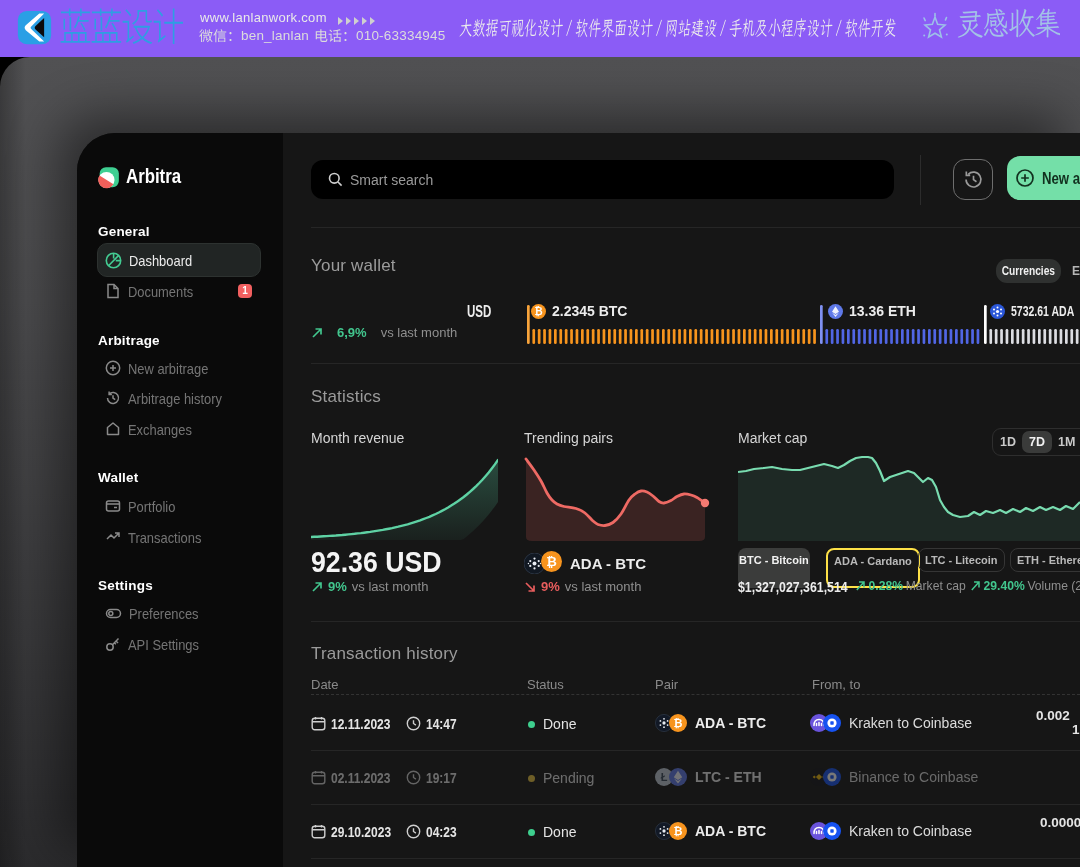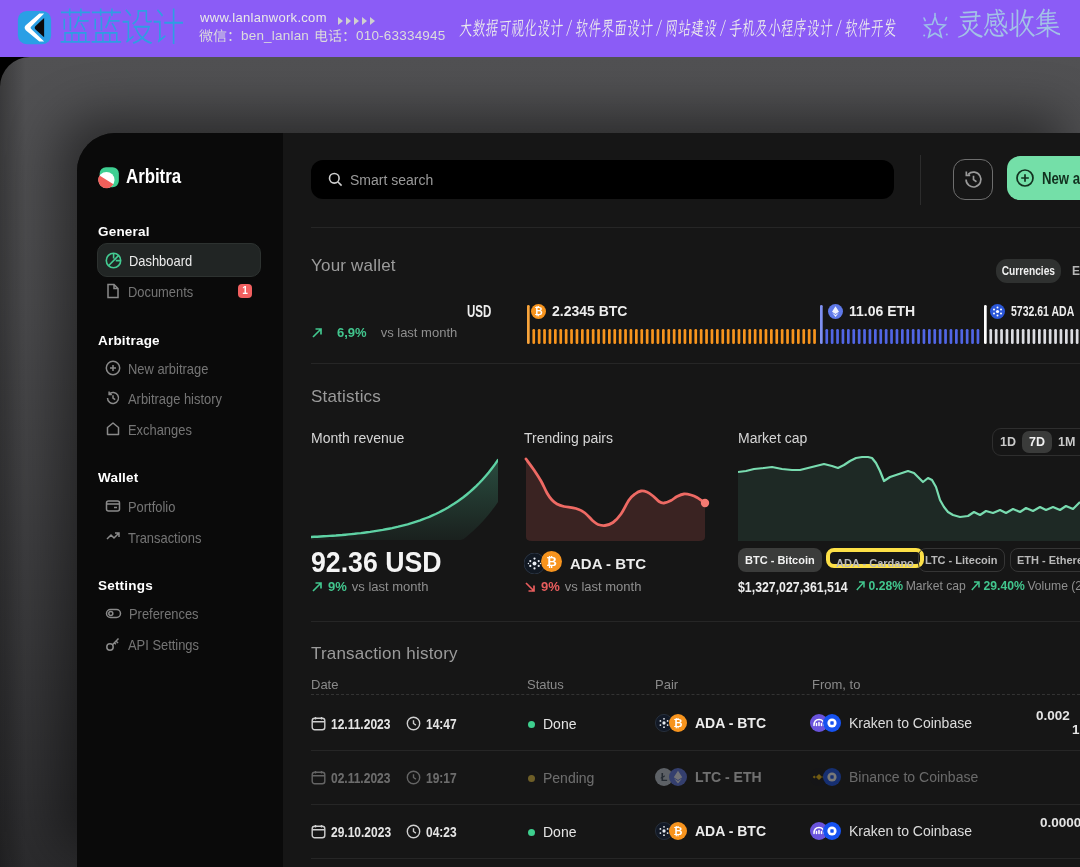--- a/index.html
+++ b/index.html
@@ -273,21 +273,21 @@
         <circle cx="7.5" cy="7.5" r="7.5" fill="#f7941e"></circle>
         <text x="7.5" y="11.1" text-anchor="middle" font-family="Liberation Sans" font-size="10" font-weight="700" fill="#fff">₿</text>
       </svg>
       <span>2.2345 BTC</span>
     </div>
     <div class="cell" style="left:828px;top:303px;gap:6px;font-size:14px;font-weight:bold;color:#ececec">
       <svg width="15" height="15" viewBox="0 0 15 15">
         <circle cx="7.5" cy="7.5" r="7.5" fill="#5f79e8"></circle>
         <path d="M7.5 2.2 L11 7.7 L7.5 9.9 L4 7.7 Z M7.5 10.9 L10.8 8.8 L7.5 13 L4.2 8.8 Z" fill="#fff" fill-opacity=".9"></path>
       </svg>
-      <span>11.06 ETH</span>
+      <span>13.36 ETH</span>
     </div>
     <div class="cell" style="left:990px;top:303px;gap:6px;font-size:14px;font-weight:bold;color:#ececec">
       <svg width="15" height="15" viewBox="0 0 15 15">
         <circle cx="7.5" cy="7.5" r="7.5" fill="#2b57d8"></circle>
         <g fill="#fff">
           <circle cx="7.5" cy="7.5" r="1.6"></circle>
           <circle cx="7.5" cy="3.4" r="1"></circle>
           <circle cx="7.5" cy="11.6" r="1"></circle>
           <circle cx="4" cy="5.5" r="1"></circle>
           <circle cx="11" cy="5.5" r="1"></circle>
@@ -354,22 +354,22 @@
 <span style="color:#42c68e;font-weight:bold">9%</span>
       <span class="grey">vs last month</span>
     </div>
     <div class="cell" style="left:524px;top:579px;gap:5px;font-size:13px">
 <svg width="12" height="12" viewBox="0 0 12 12" fill="none" stroke="#e85d5d" stroke-width="1.7">
         <path d="M2 2 L10 10 M10 4.5 V10 H4.5"></path>
       </svg>
 <span style="color:#e85d5d;font-weight:bold">9%</span>
       <span class="grey">vs last month</span>
     </div>
-    <div class="abs z" style="left:738px;top:548px;height:24px;padding:0 7px;background:#3b3c3b;border-radius:8px;color:#f2f2f2;font-size:11px;font-weight:bold;text-align:right;line-height:24px;white-space:nowrap">BTC - Bitcoin</div>
-    <div class="abs z" style="left:826px;top:548px;height:20px;padding:0 6px;border:4px solid #fde047;border-radius:8px;color:#b9b9b9;font-size:11px;font-weight:bold;text-align:center;line-height:22px;white-space:nowrap">ADA - Cardano</div>
+    <div class="abs z" style="left:738px;top:548px;height:40px;padding:0 1px;background:#3b3c3b;border-radius:8px;color:#f2f2f2;font-size:11px;font-weight:bold;text-align:right;line-height:24px;white-space:nowrap">BTC - Bitcoin</div>
+    <div class="abs z" style="left:826px;top:548px;height:40px;padding:0 6px;border:2px solid #fde047;border-radius:8px;color:#b9b9b9;font-size:11px;font-weight:bold;text-align:center;line-height:22px;white-space:nowrap">ADA - Cardano</div>
     <div class="abs z" style="left:918px;top:548px;height:24px;padding:0 6px;border:1px solid #353535;border-radius:8px;color:#b9b9b9;font-size:11px;font-weight:bold;text-align:center;line-height:22px;white-space:nowrap">LTC - Litecoin</div>
     <div class="abs z" style="left:1010px;top:548px;height:24px;padding:0 6px;border:1px solid #353535;border-radius:8px;color:#b9b9b9;font-size:11px;font-weight:bold;text-align:center;line-height:22px;white-space:nowrap">ETH - Ethereum</div>
     <div class="abs z" style="left:738px;top:579px;font-size:14.5px;font-weight:bold;color:#ececec"><span class="scx" style="transform:scaleX(.85)">$1,327,027,361,514</span></div>
     <div class="cell" style="left:855px;top:578px;gap:3px;font-size:13.5px;transform:scaleX(.9);transform-origin:0 50%">
 <svg width="12" height="12" viewBox="0 0 12 12" fill="none" stroke="#42c68e" stroke-width="1.7">
         <path d="M2 10 L10 2 M4.5 2 H10 V7.5"></path>
       </svg>
 <span style="color:#42c68e;font-weight:bold">0.28%</span>
       <span class="grey">Market cap</span>
     </div>

